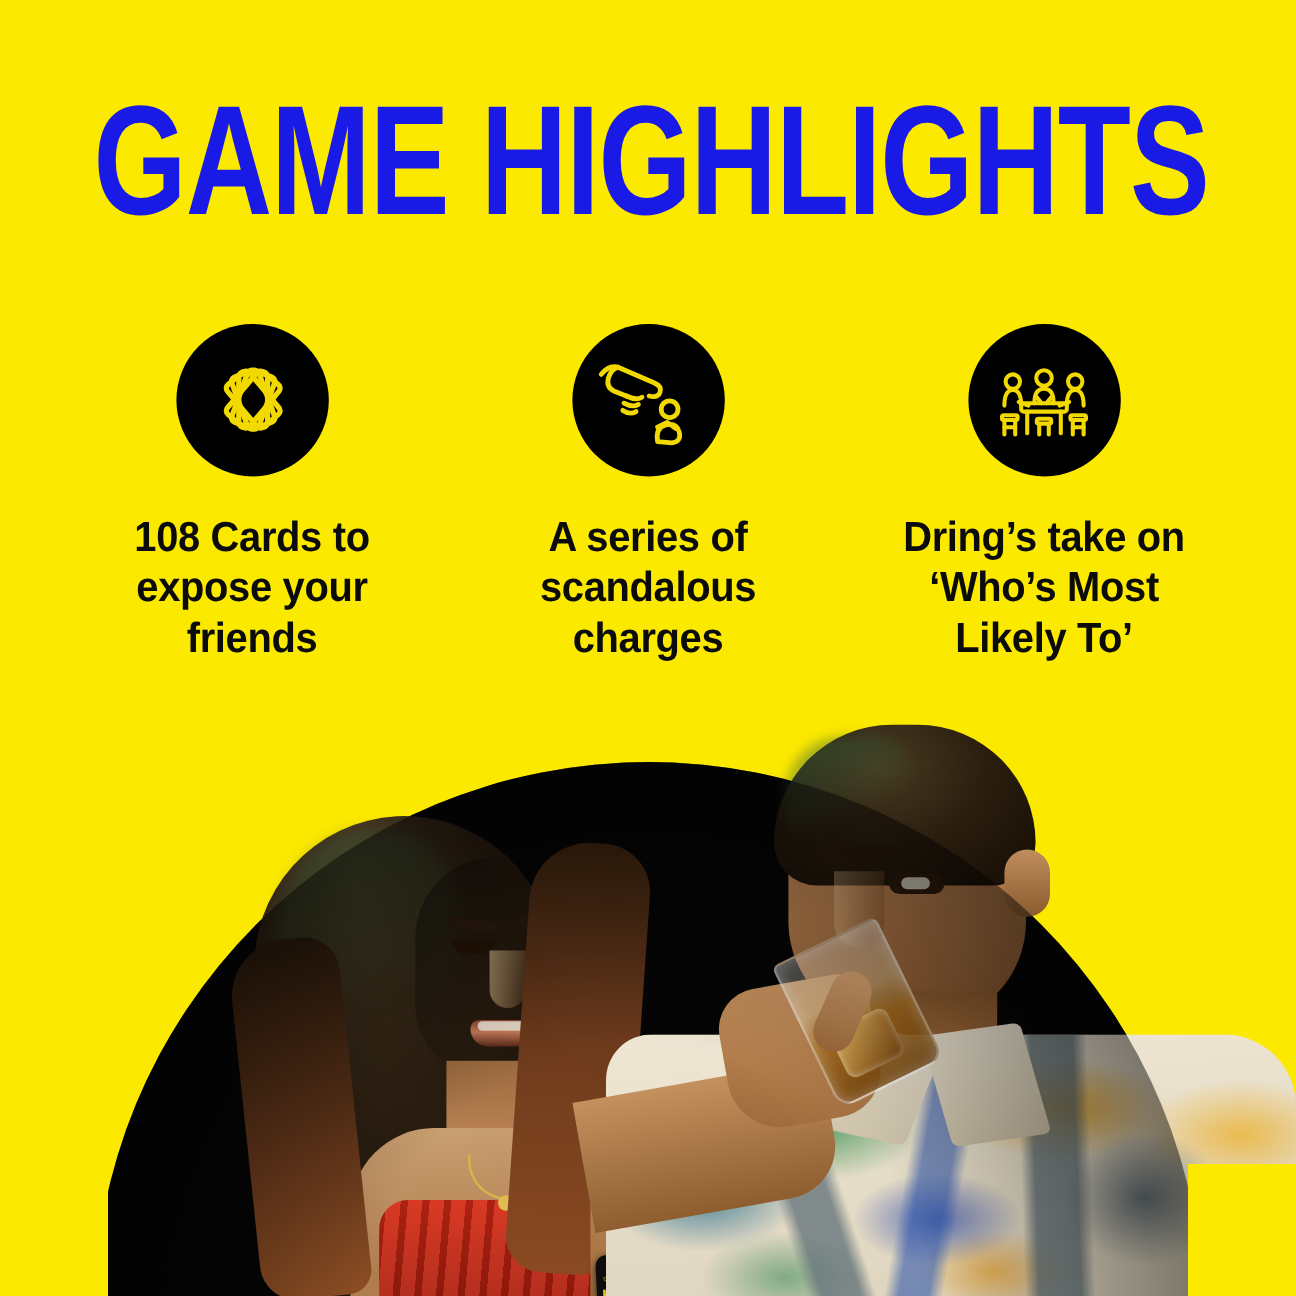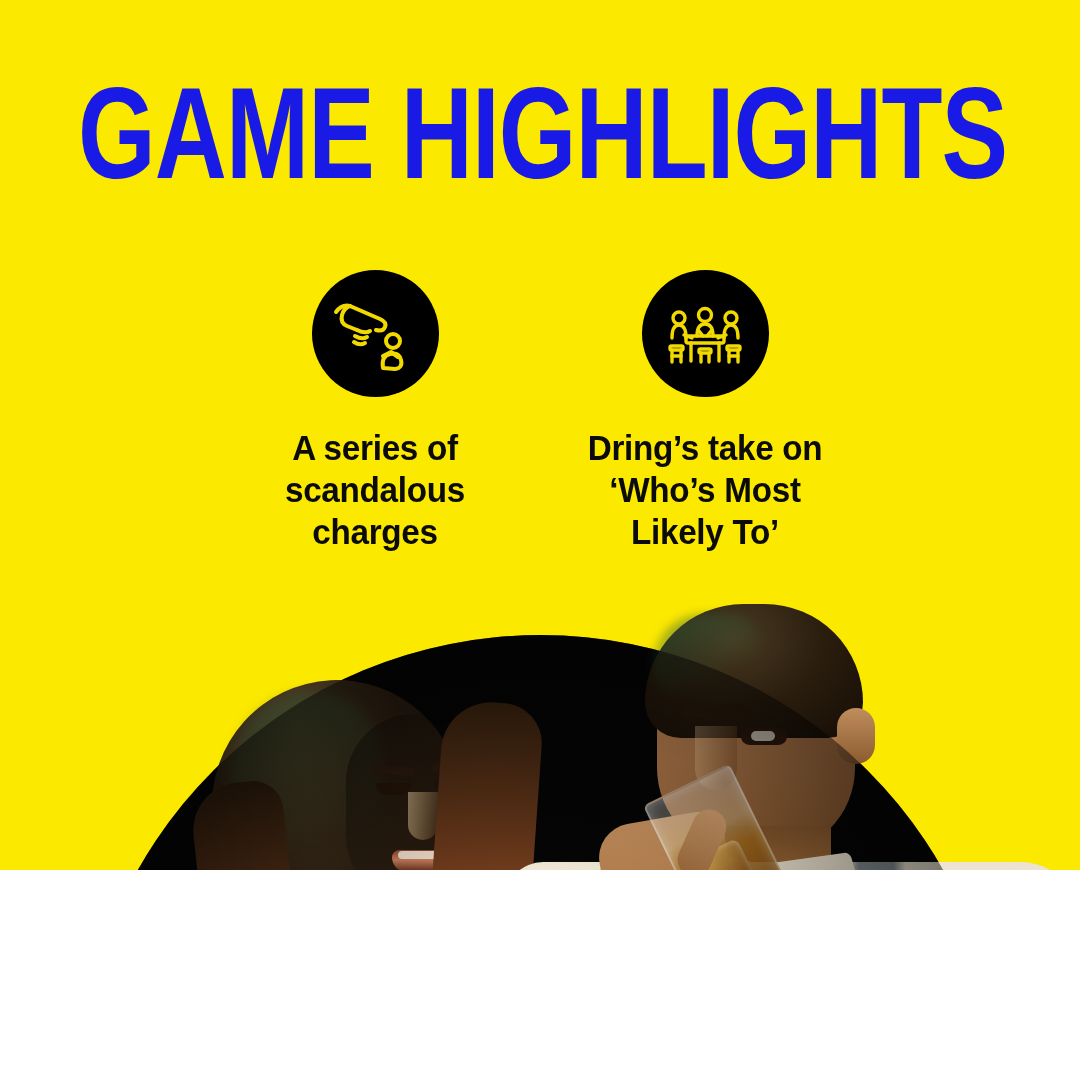--- a/index.html
+++ b/index.html
@@ -9,21 +9,21 @@
   body {
     width: 1080px;
     height: 1080px;
     overflow: hidden;
     font-family: "Liberation Sans", sans-serif;
   }
 
   #poster {
     position: relative;
     width: 1080px;
-    height: 870px;
+    height: 1080px;
     background: #FCE900;
     overflow: hidden;
   }
 
   
   #title {
     position: absolute;
     left: 78px;
     top: 72px;
     width: 920px;
@@ -478,20 +478,38 @@
 </style>
 </head>
 <body>
 
 <div id="poster">
 
   <div id="title">GAME HIGHLIGHTS</div>
 
   <div id="highlights">
 
+    <div class="highlight">
+      <div class="hl-badge">
+        <svg width="84" height="84" viewBox="0 0 84 84" aria-hidden="true">
+          <g fill="none" stroke="#F2D900" stroke-width="4.4" stroke-linejoin="round" stroke-linecap="round">
+            <rect x="31" y="18" width="24" height="46" rx="4"></rect>
+            <rect x="31" y="18" width="24" height="46" rx="4" transform="rotate(-20 43 41)"></rect>
+            <rect x="31" y="18" width="24" height="46" rx="4" transform="rotate(-40 43 41)"></rect>
+            <rect x="31" y="18" width="24" height="46" rx="4" transform="rotate(20 43 41)"></rect>
+            <rect x="31" y="18" width="24" height="46" rx="4" transform="rotate(40 43 41)"></rect>
+          </g>
+          <g fill="#F2D900">
+            <circle cx="37" cy="25" r="2.4"></circle>
+            <circle cx="49" cy="57" r="2.4"></circle>
+          </g>
+        </svg>
+      </div>
+      <div class="hl-label">108 Cards to expose your friends</div>
+    </div>
 
     <div class="highlight">
       <div class="hl-badge">
         <svg width="88" height="88" viewBox="0 0 88 88" aria-hidden="true">
           <g fill="none" stroke="#F2D900" stroke-width="4" stroke-linejoin="round" stroke-linecap="round">
 
             <path d="M5 22 q6-8 14-6 l30 13 q7 3 5 8 q-2 5-9 3"></path>
             <path d="M19 16 q-6 2-8 9 q-2 8 5 11 l10 4"></path>
             <path d="M26 40 q8 4 13 1"></path>
             <path d="M24 46 q7 4 12 1"></path>

